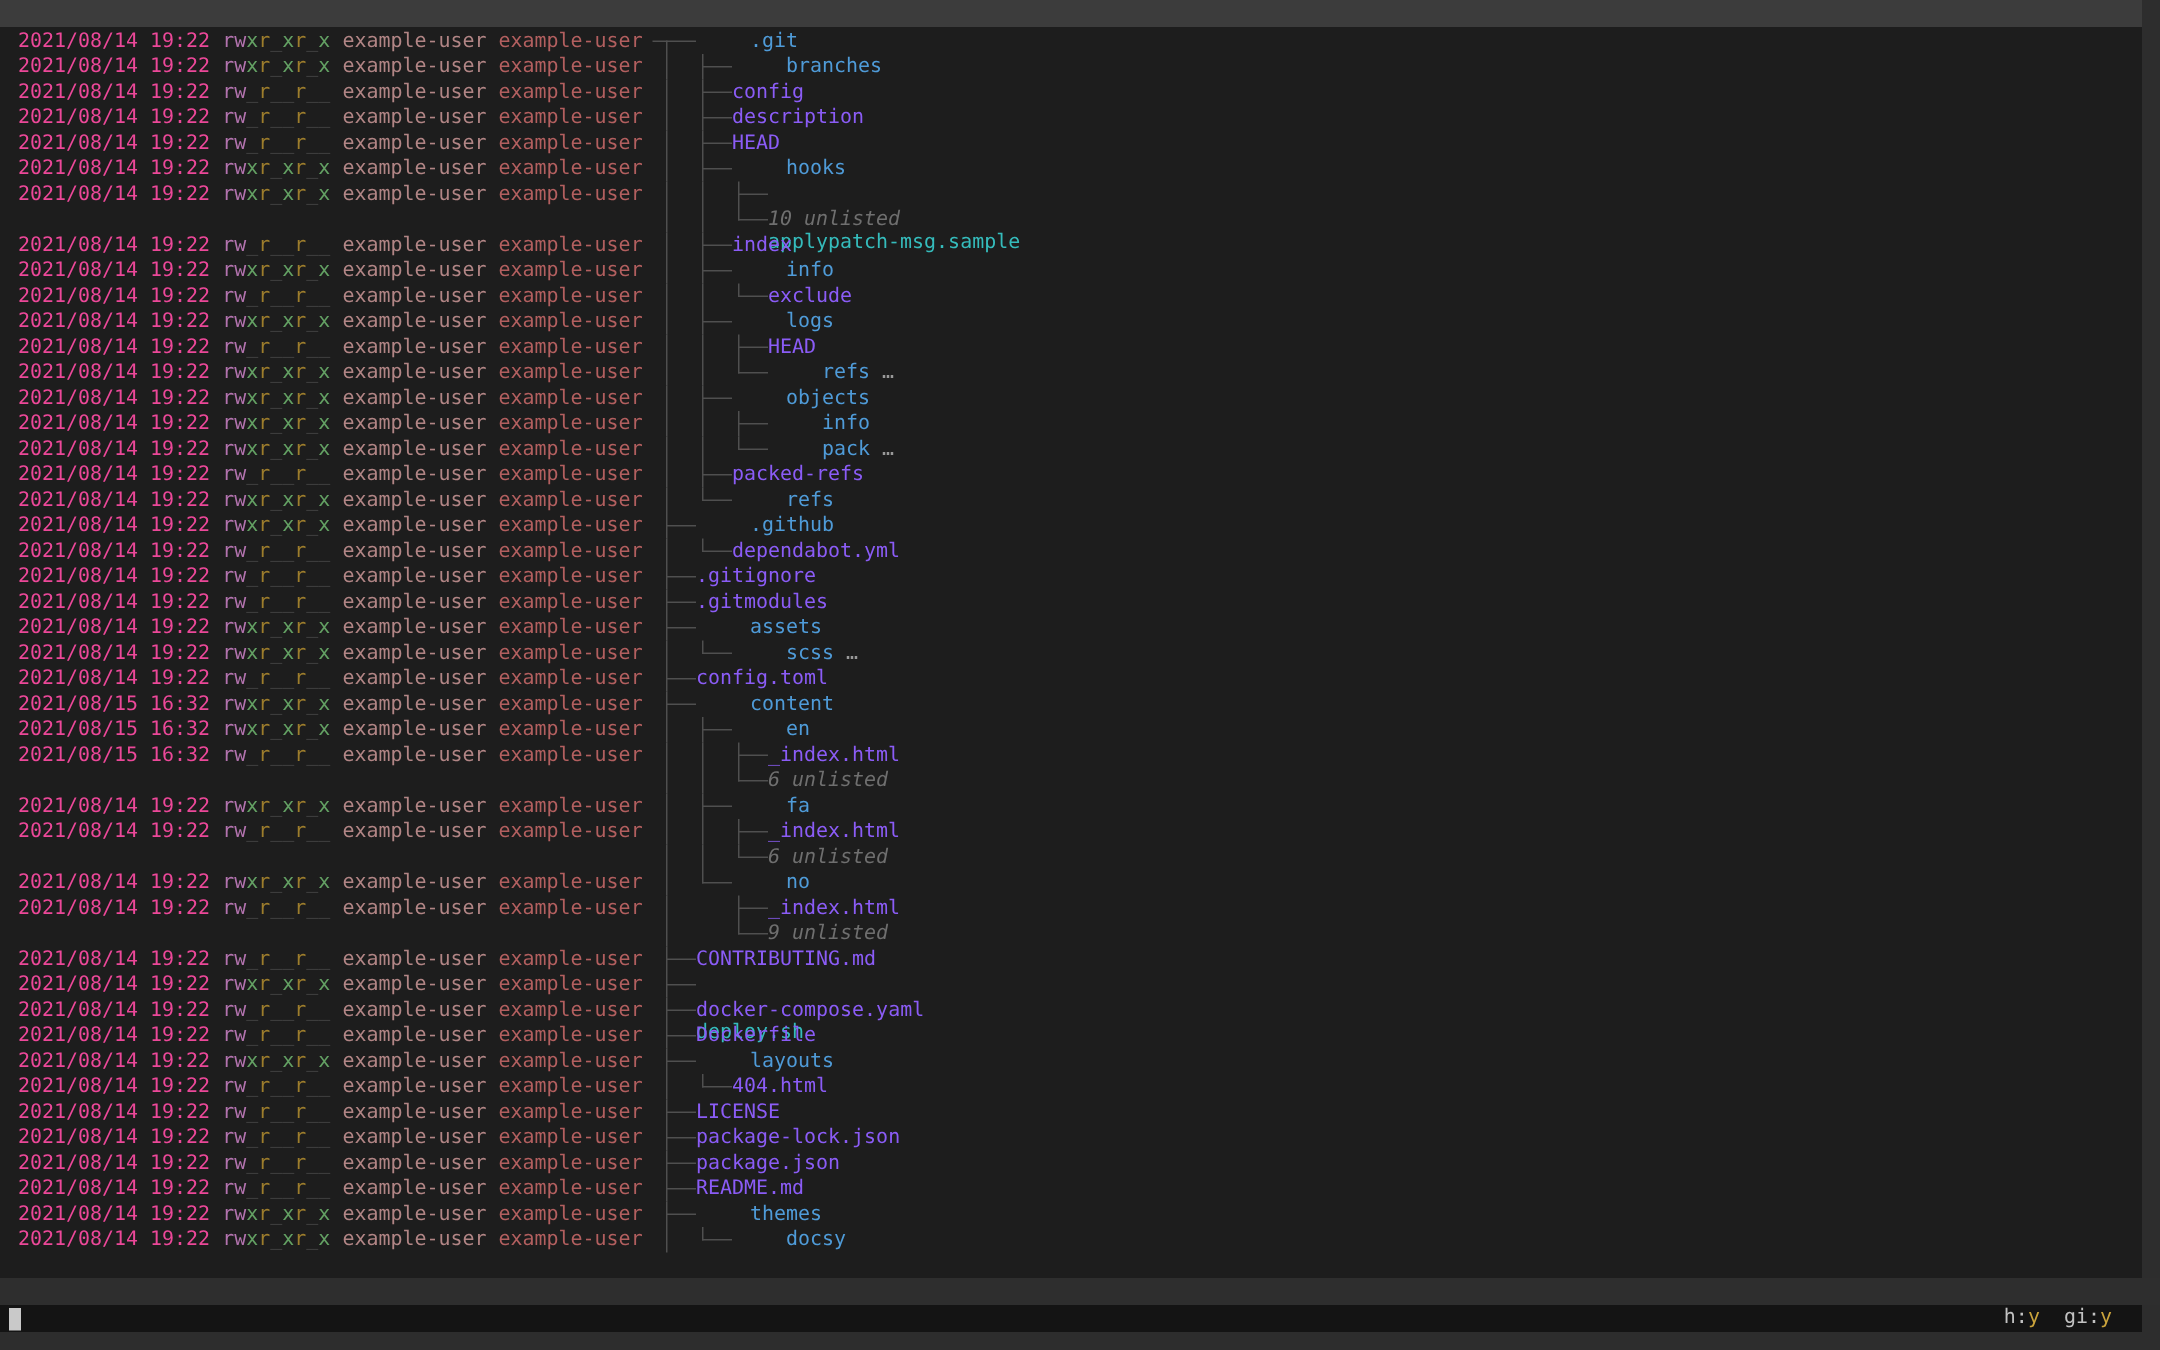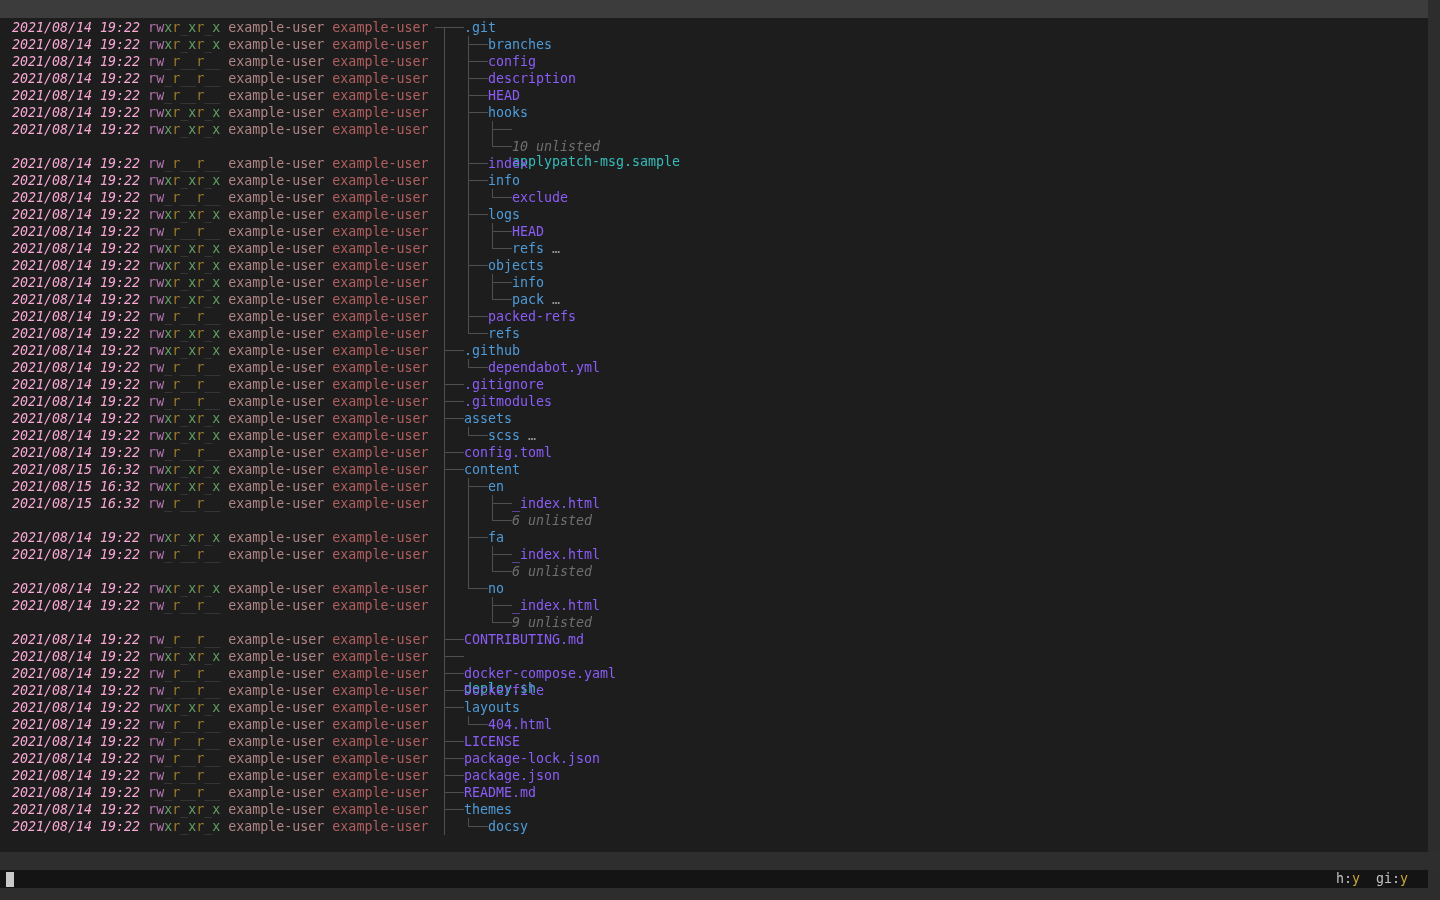--- a/index.html
+++ b/index.html
@@ -19,28 +19,28 @@
   .topbar span{padding-left:8px;display:inline-block;}
   
   .content{
     position:absolute;left:0;top:18px;width:1428px;height:834px;
     background:#1d1d1d;overflow:hidden;
   }
   .rows{position:relative;margin-top:0.5px;}
   .row{position:relative;height:17px;white-space:pre;}
   .meta{position:absolute;left:12px;top:0;white-space:pre;}
   .tree{position:absolute;left:440px;top:0;display:flex;white-space:pre;}
-  .c-date{color:#f9a8d4;font-style:italic;}
+  .c-date{color:#ec4899;}
   .c-owner{color:#b18585;}
   .c-group{color:#b25f5f;}
   .p-rw{color:#b273ae;}
   .p-r{color:#9d7d2c;}
   .p-x{color:#63a063;}
   .p-u{color:#4a4a4a;}
-  .n-dir{color:#4f9bd8;}
+  .n-dir{color:#4f9bd8;margin-left:36px;}
   .n-file{color:#8b5cf6;}
   .n-exe{color:#35bcbc;margin-top:32px;}
   .n-unlisted{color:#6f6f6f;font-style:italic;}
   .suffix{color:#999999;}
   
   .u{display:inline-block;width:24px;height:17px;position:relative;flex:none;}
   .u::before,.u::after{content:"";position:absolute;background:#4f4f4f;}
   .u-v::before{left:4px;top:0;bottom:0;width:1px;}
   .u-b::before{left:4px;top:0;bottom:0;width:1px;}
   .u-b::after{left:4px;top:8px;right:0;height:1px;}

